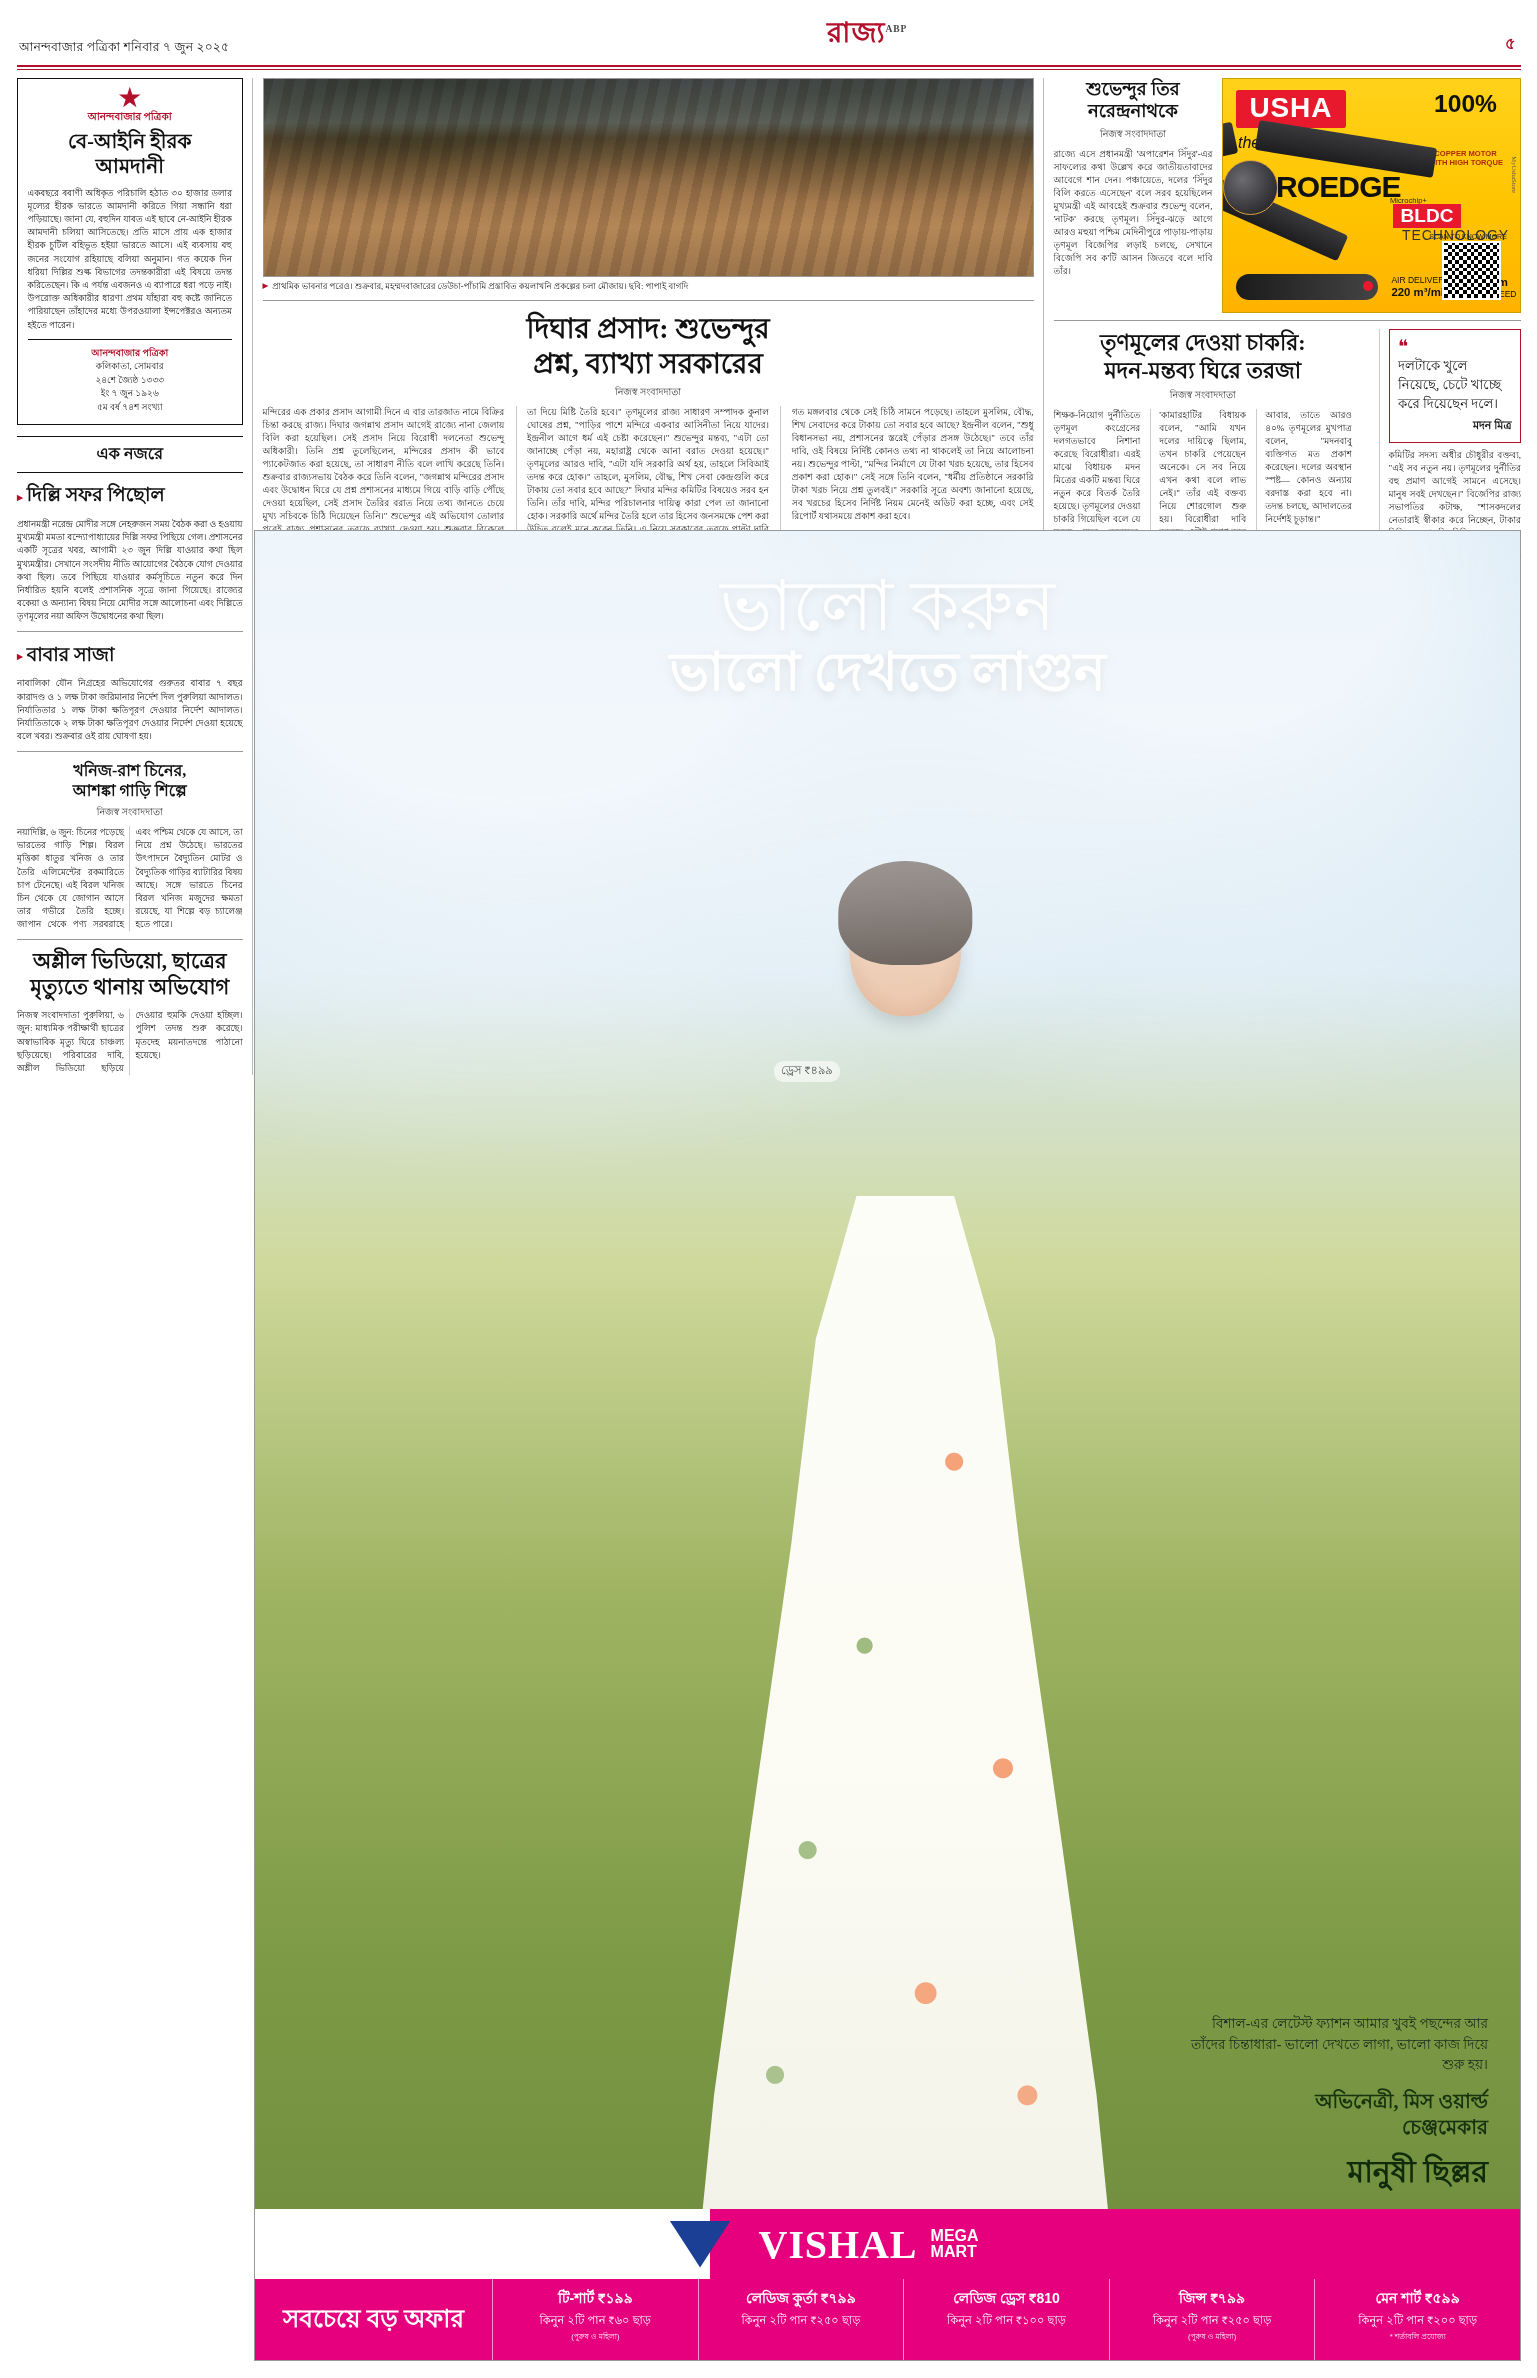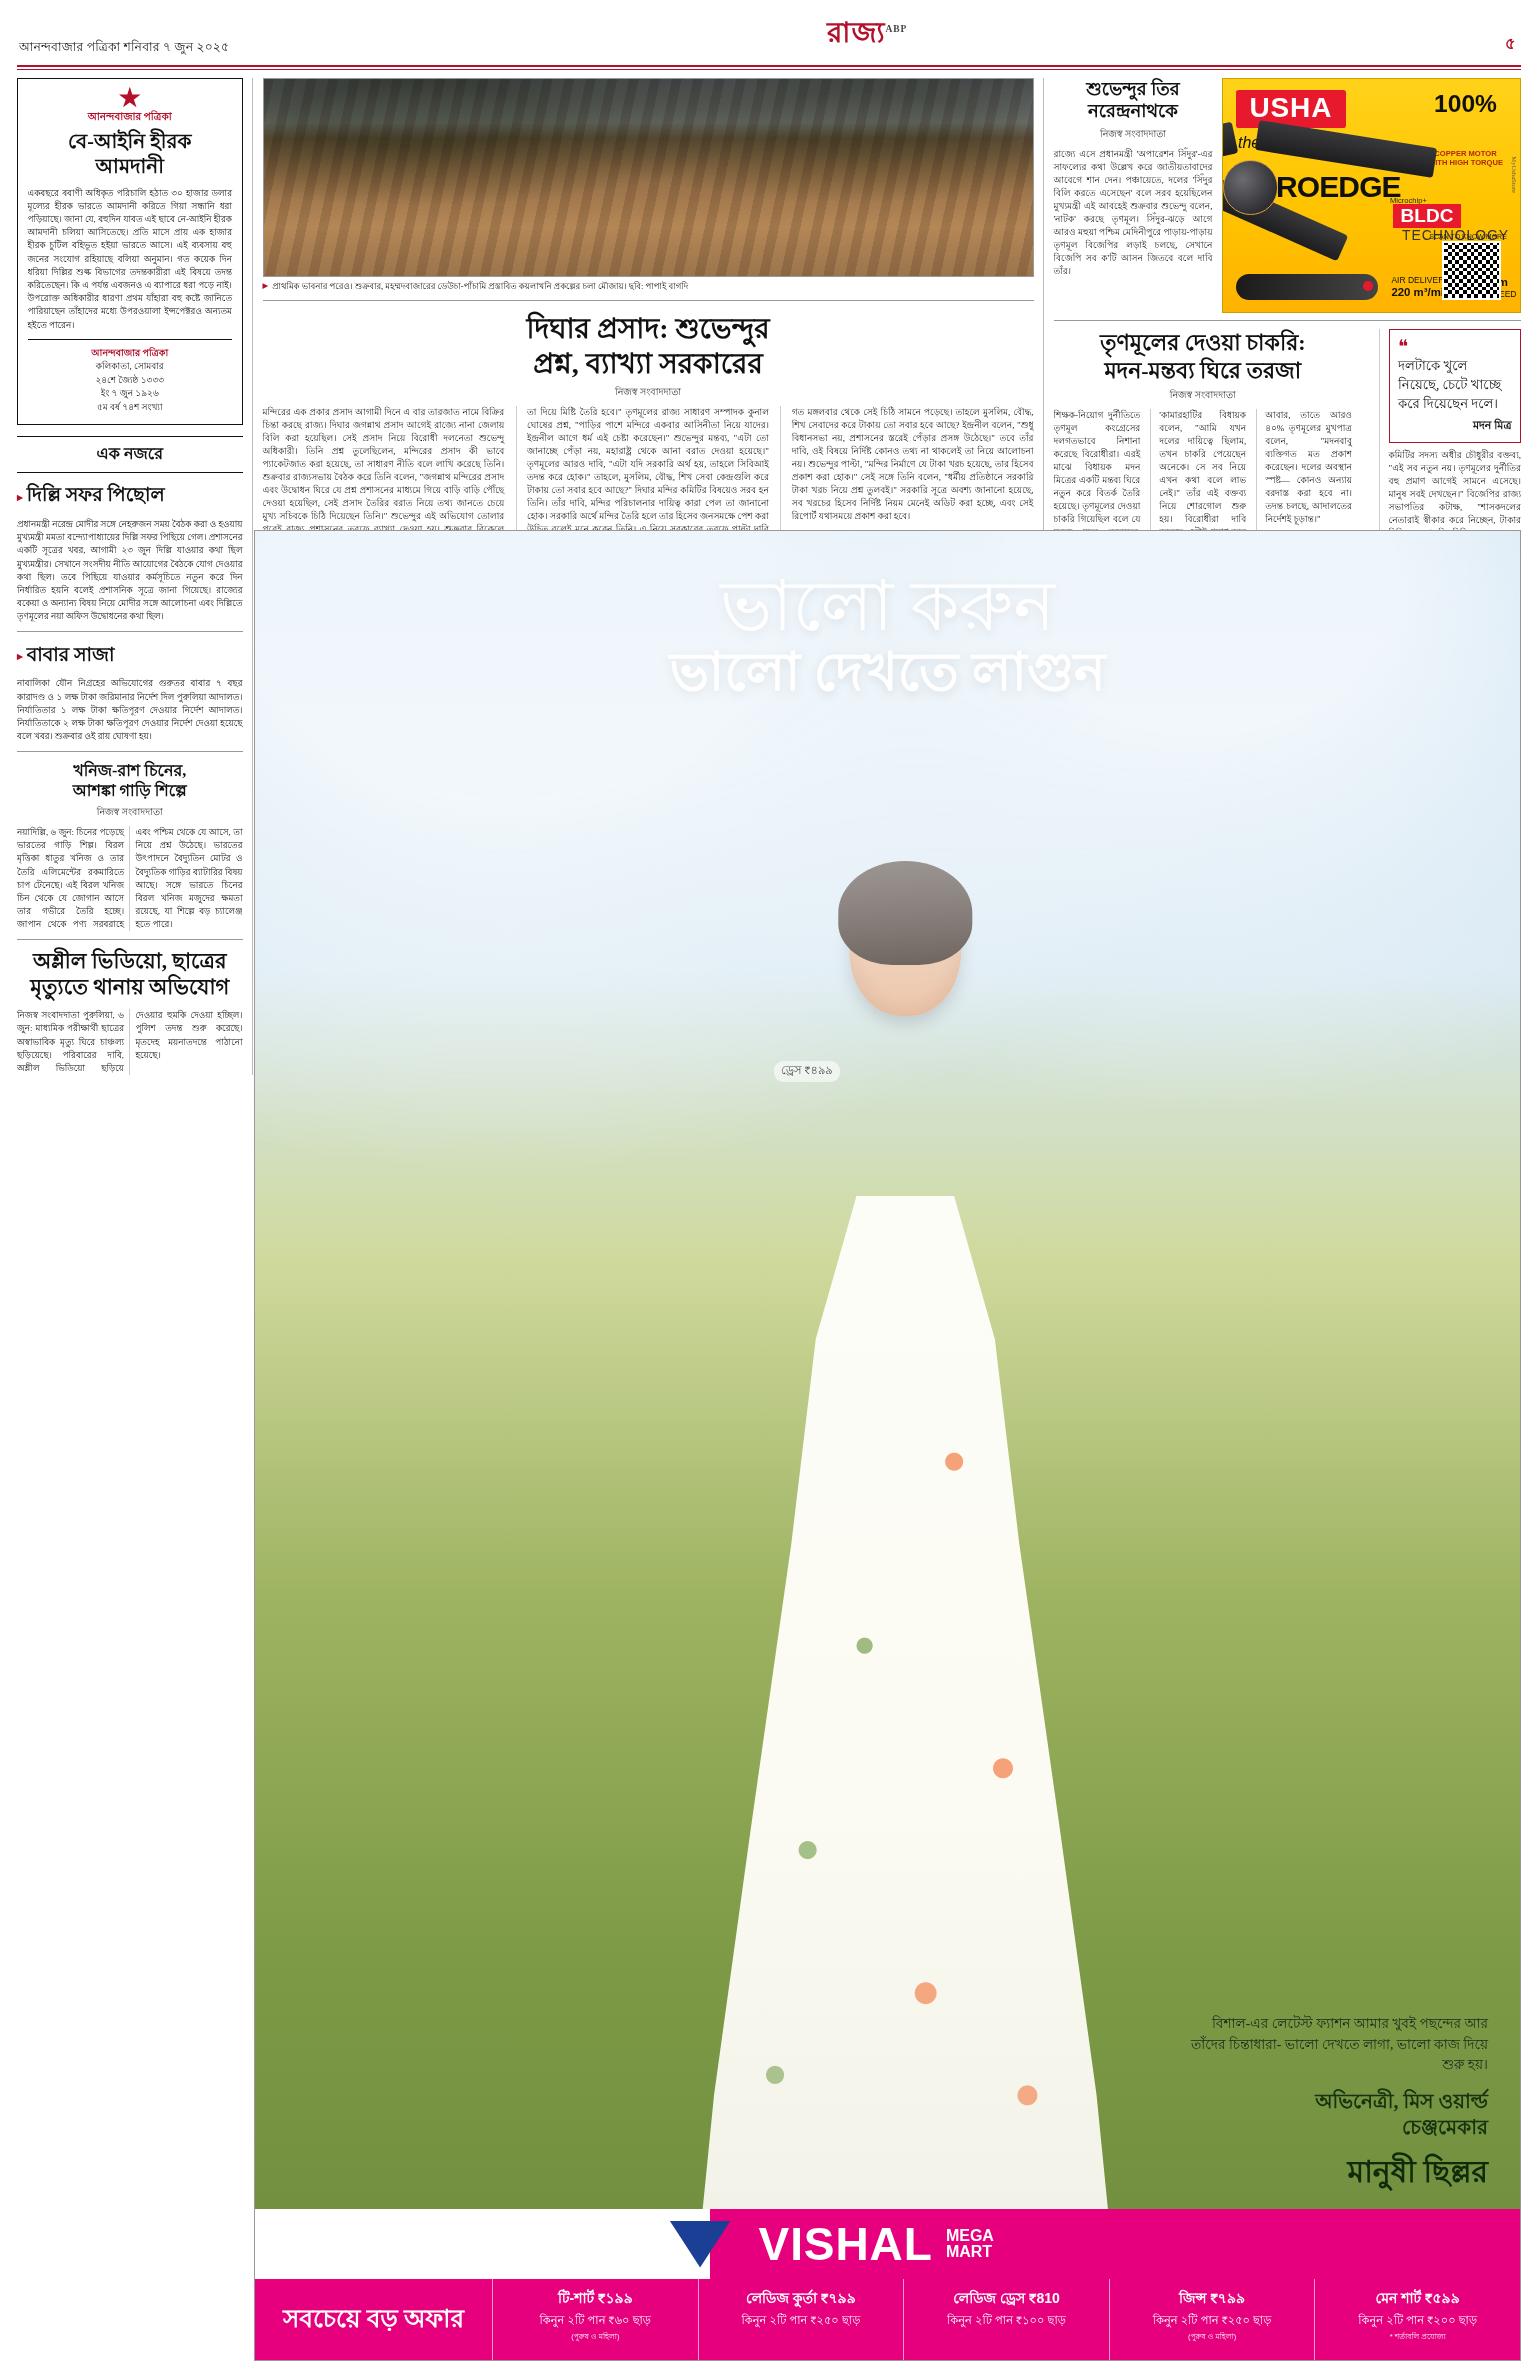--- a/index.html
+++ b/index.html
@@ -145,21 +145,21 @@
     border-radius:50% 50% 46% 46%;
     box-shadow:0 5.7px 17px rgba(0,0,0,.2);
   }
   .hair { position:absolute; left:50%; transform:translateX(-50%); top:-13.2px; width:134px; height:104px; background:#2a1c14; border-radius:50% 50% 40% 40%; }
   .price-tag { position:absolute; left:50%; transform:translateX(-114px); top:530px; font-size:11.4px; color:#333; background:rgba(255,255,255,.6); border-radius:9.5px; padding:0.9px 7.6px; }
   .v-copy { position:absolute; right:32px; bottom:284px; width:312px; text-align:right; color:#1b2a1b; font-size:13.7px; line-height:1.5; }
   .v-role { position:absolute; right:32px; bottom:220px; width:322px; text-align:right; font-size:20px; font-weight:bold; color:#17330f; line-height:1.3;}
   .v-name { position:absolute; right:32px; bottom:161px; width:322px; text-align:right; font-size:30px; font-weight:bold; color:#0f2b0a;}
   .v-logobar { position:absolute; left:0; right:0; bottom:81px; height:70px; background:linear-gradient(90deg,#ffffff 0 36%, #e6007e 36% 100%); display:flex; align-items:center;}
   .v-logobar .vmark { width:61px; height:47px; margin-left:44%; background:#1b3f94; clip-path:polygon(0 0,100% 0,50% 100%); transform:translateX(-142px);}
-  .v-logobar .vtext { font-family:Liberation Sans, sans-serif; font-weight:bold; font-size:46px; color:#fff; letter-spacing:0.9px; margin-left:-114px;}
+  .v-logobar .vtext { font-family:Liberation Serif, serif; font-weight:bold; font-size:40px; color:#fff; letter-spacing:0.9px; margin-left:-114px;}
   .v-logobar .vmega { font-family:"Liberation Sans",sans-serif; font-weight:bold; font-size:16px; color:#fff; line-height:1; margin-left:13.2px;}
   .v-offerbar { position:absolute; left:0; right:0; bottom:0; height:81px; background:#e6007e; color:#fff; display:flex; align-items:stretch; font-family:"Liberation Sans",sans-serif;}
   .v-offerbar .big { flex:0 0 237px; display:flex; align-items:center; justify-content:center; font-family:"Liberation Serif",serif; font-weight:bold; font-size:24.6px; }
   .v-offer { flex:1; border-left:0.9px solid rgba(255,255,255,.6); padding:7.6px 5.7px; text-align:center; }
   .v-offer .t { font-size:14px; font-weight:bold; }
   .v-offer .p { font-size:11.4px; margin-top:2.8px; line-height:1.25;}
   .v-offer .s { font-size:7.6px; opacity:.9; margin-top:1.9px;}
 
   
   .center-col { width:auto; flex:1 1 auto; padding:0 9.5px; }

